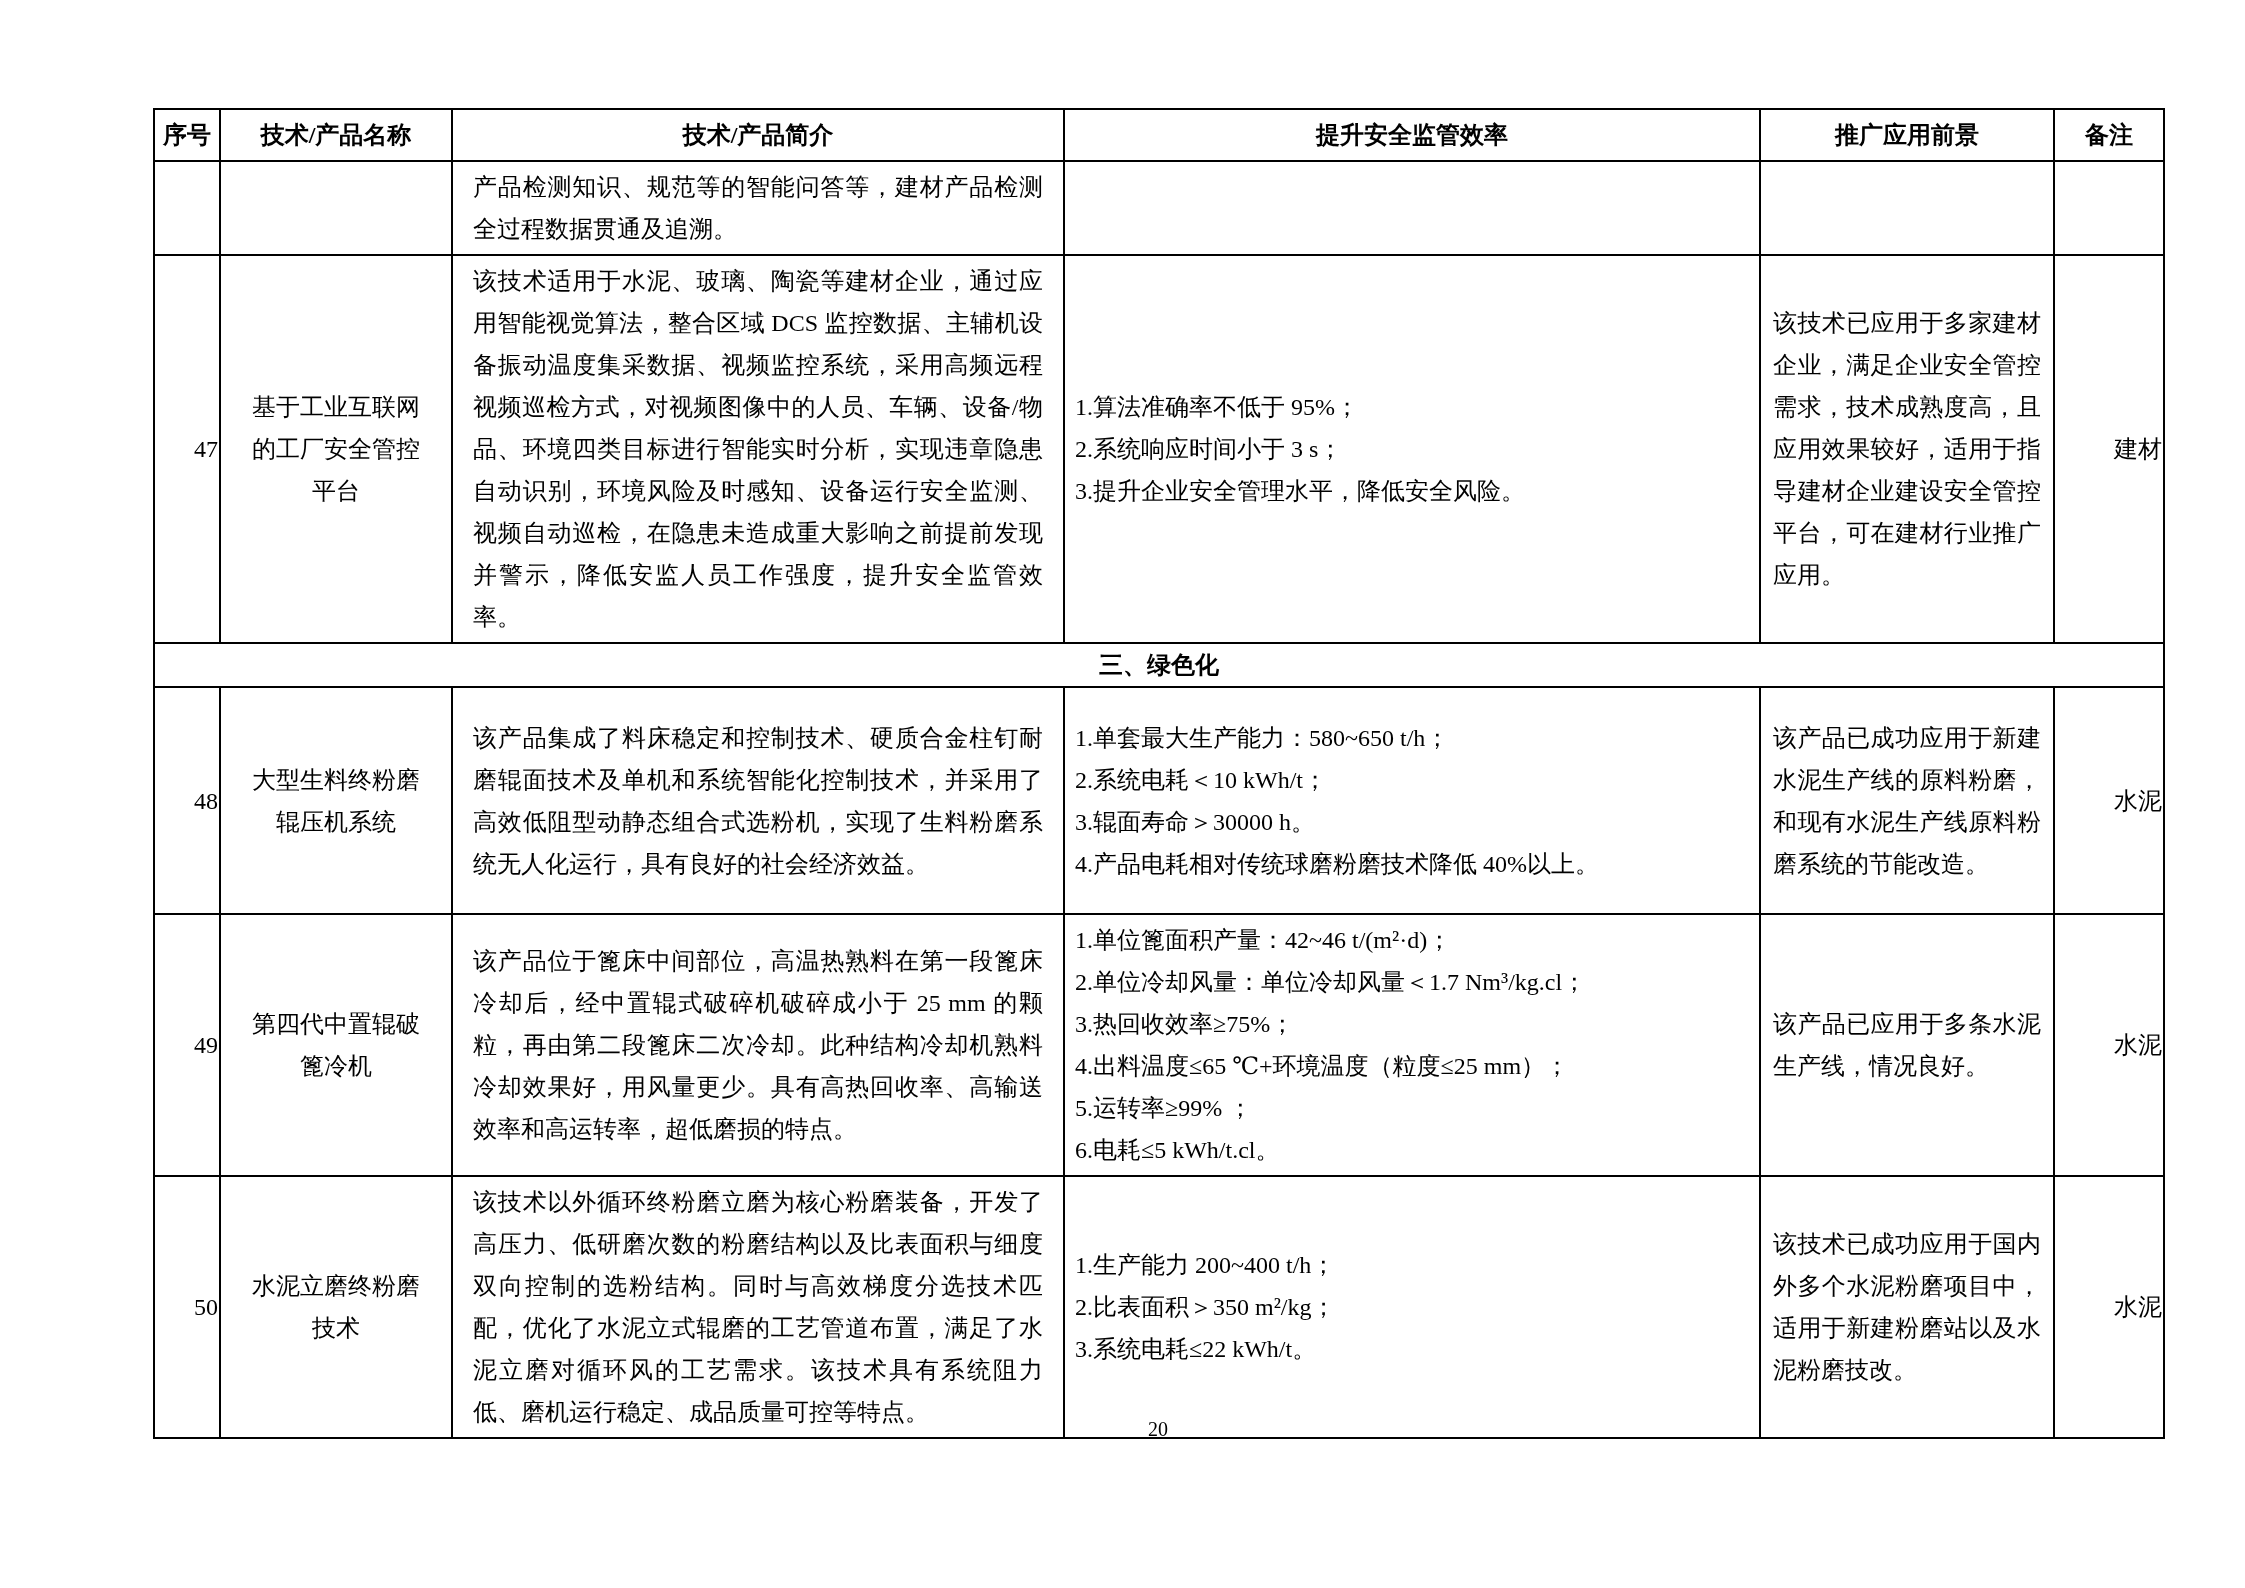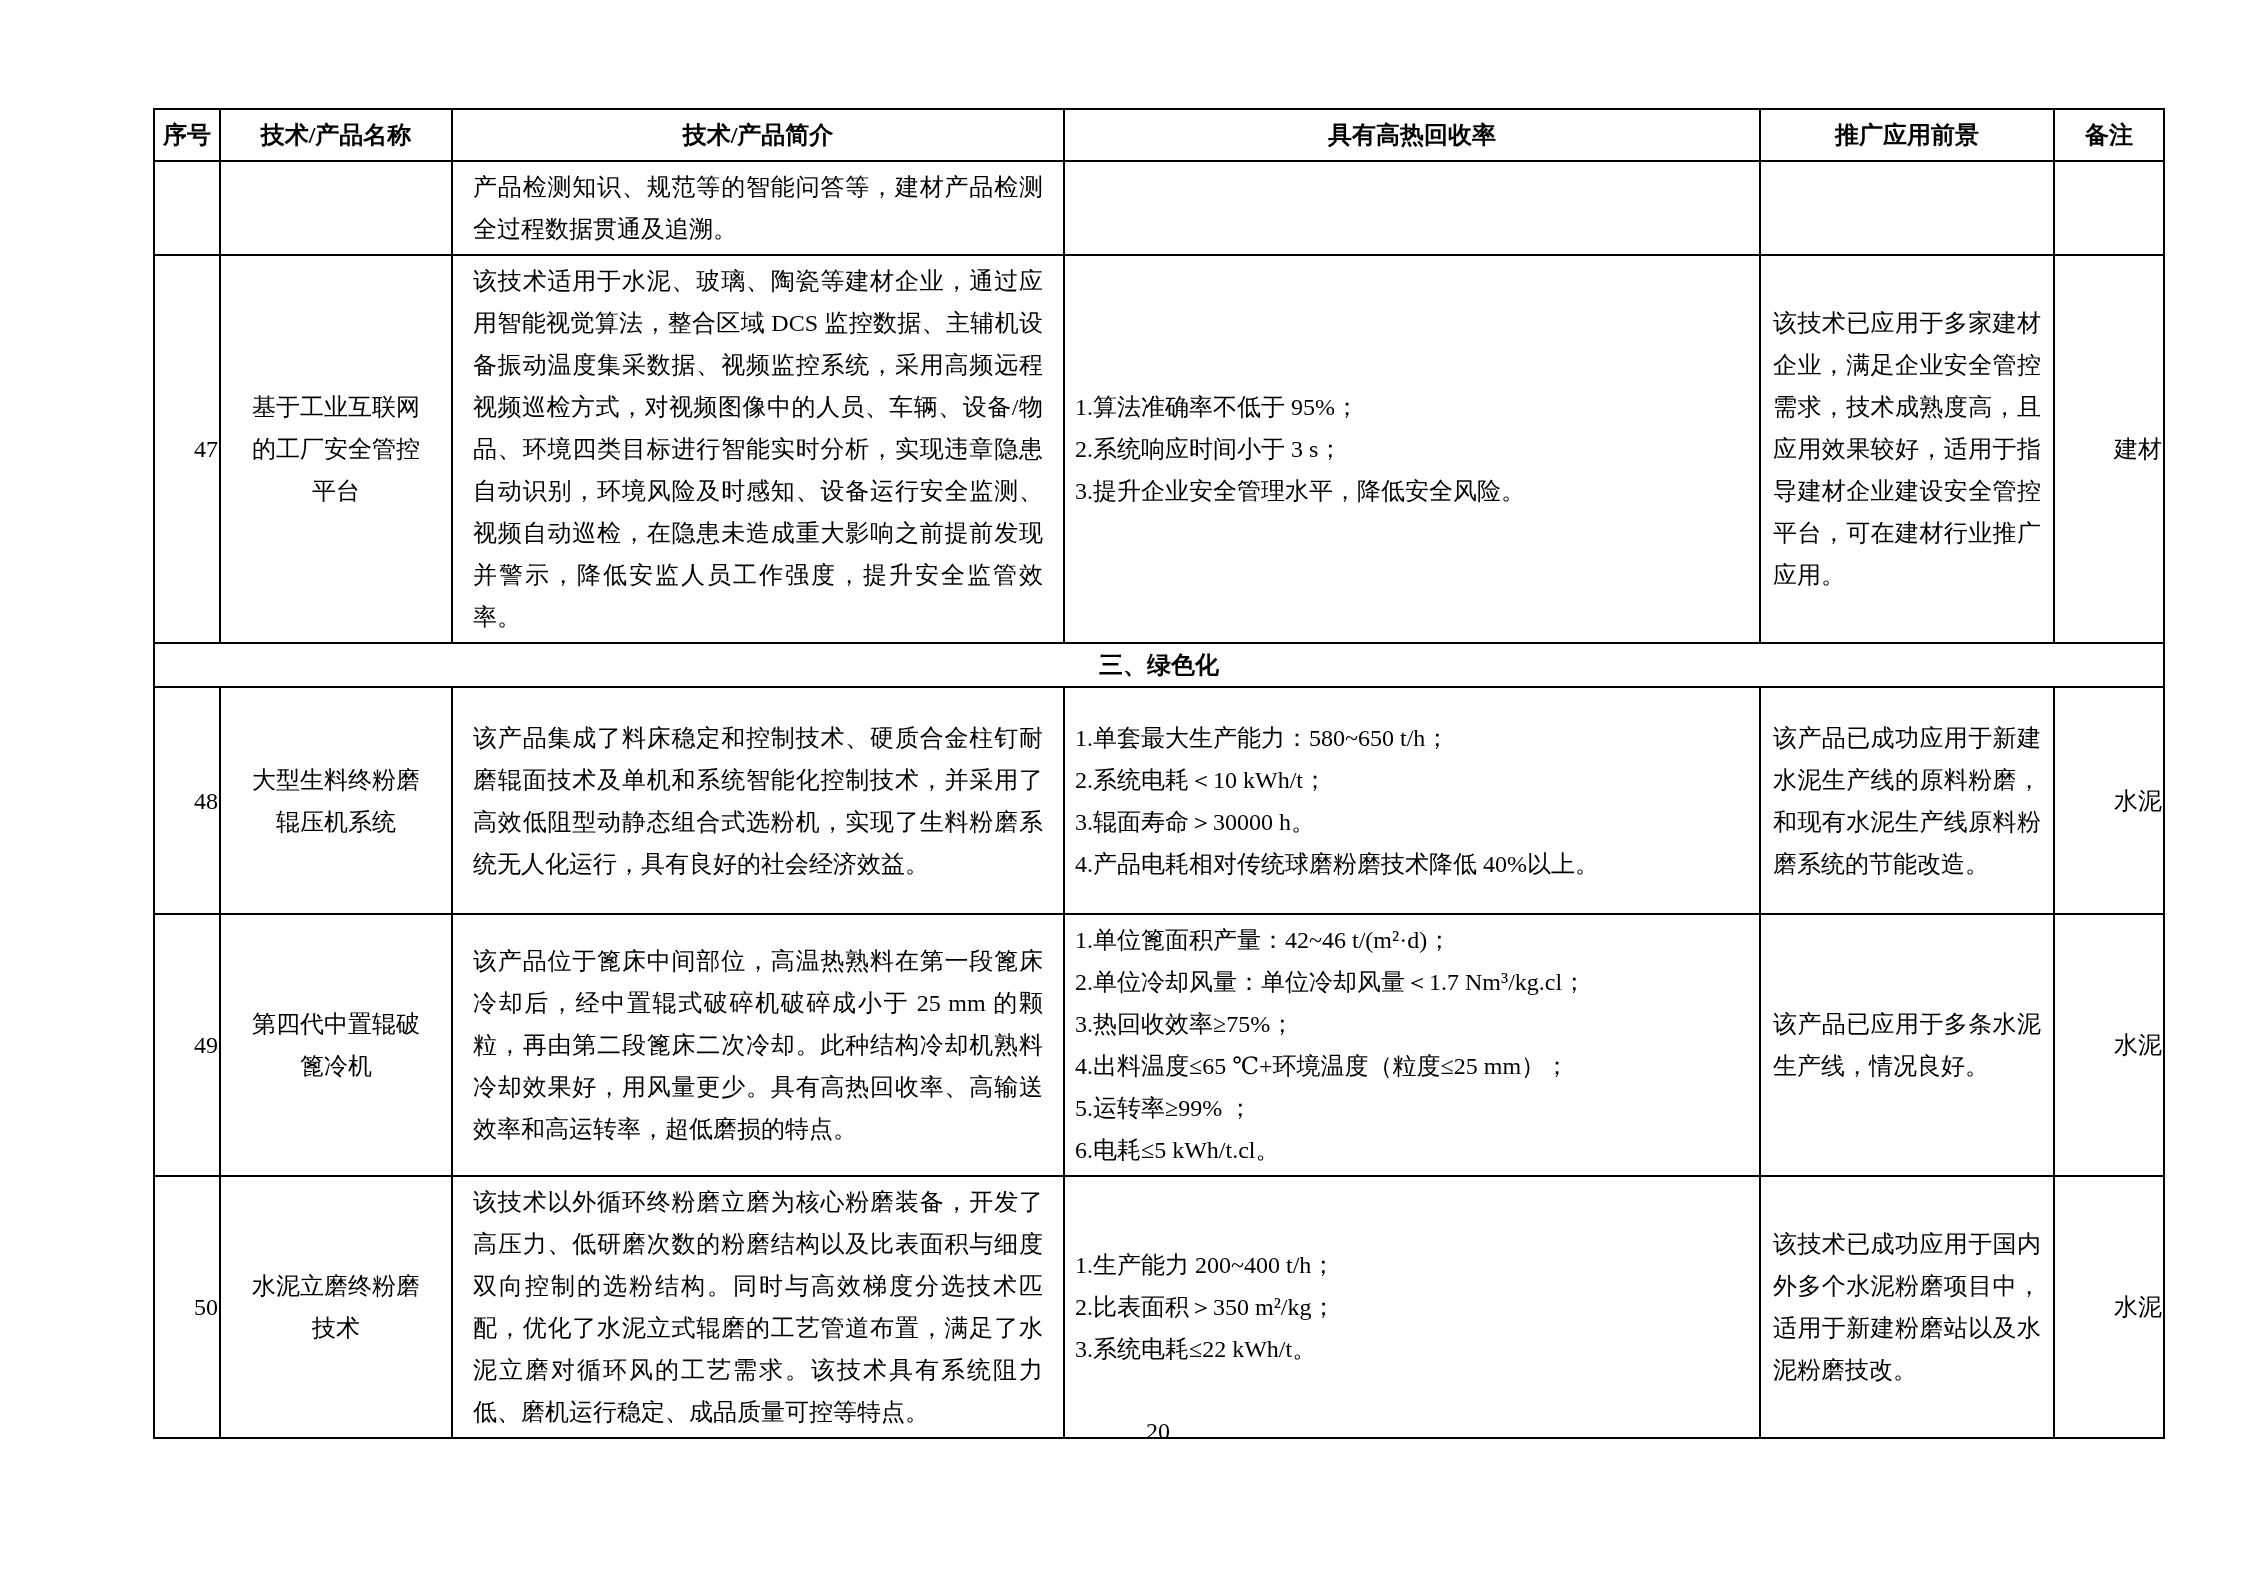--- a/index.html
+++ b/index.html
@@ -59,21 +59,21 @@
     font-size: 25px;
   }
   .indicator-line { text-align: left; }
 
   .page-number {
     position: absolute;
     left: 118px;
     top: 1418px;
     width: 2010px;
     text-align: center;
-    font-size: 24px;
+    font-size: 20px;
   }
 </style>
 </head>
 <body>
 
 <div class="page">
 
   <table class="doc-table">
     <colgroup>
       <col class="col-no">
@@ -81,21 +81,21 @@
       <col class="col-intro">
       <col class="col-ind">
       <col class="col-pros">
       <col class="col-remark">
     </colgroup>
     <thead>
       <tr>
           <th>序号</th>
           <th>技术/产品名称</th>
           <th>技术/产品简介</th>
-          <th>具有高热回收率</th>
+          <th>提升安全监管效率</th>
           <th>推广应用前景</th>
           <th>备注</th>
         </tr>
     </thead>
     <tbody>
         <tr style="height: 87px;">
           <td class="cell-no"></td>
           <td class="cell-name"></td>
           <td class="cell-intro">产品检测知识、规范等的智能问答等，建材产品检测全过程数据贯通及追溯。</td>
           <td class="cell-indicators"></td>

